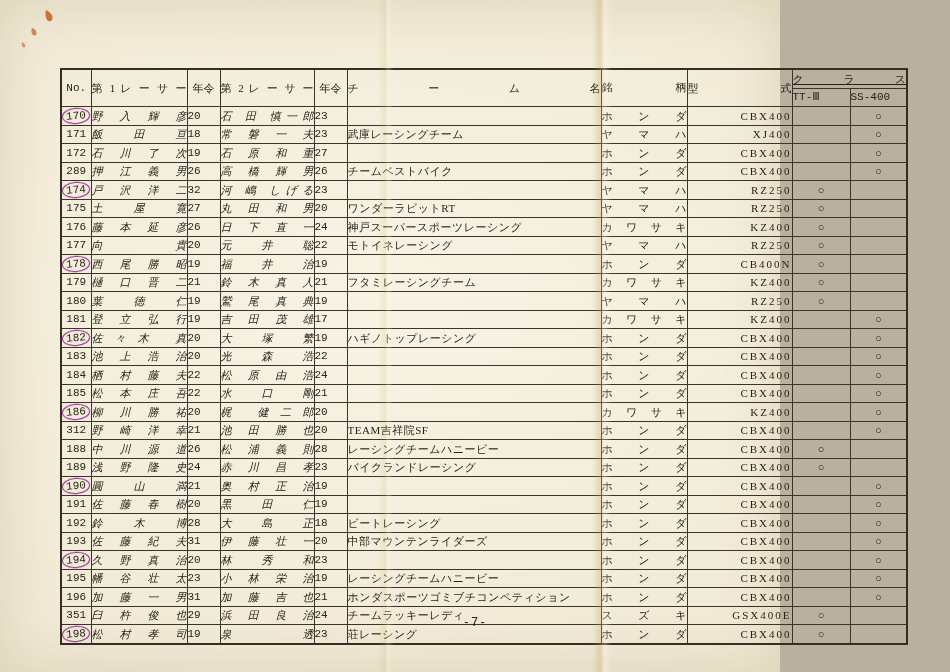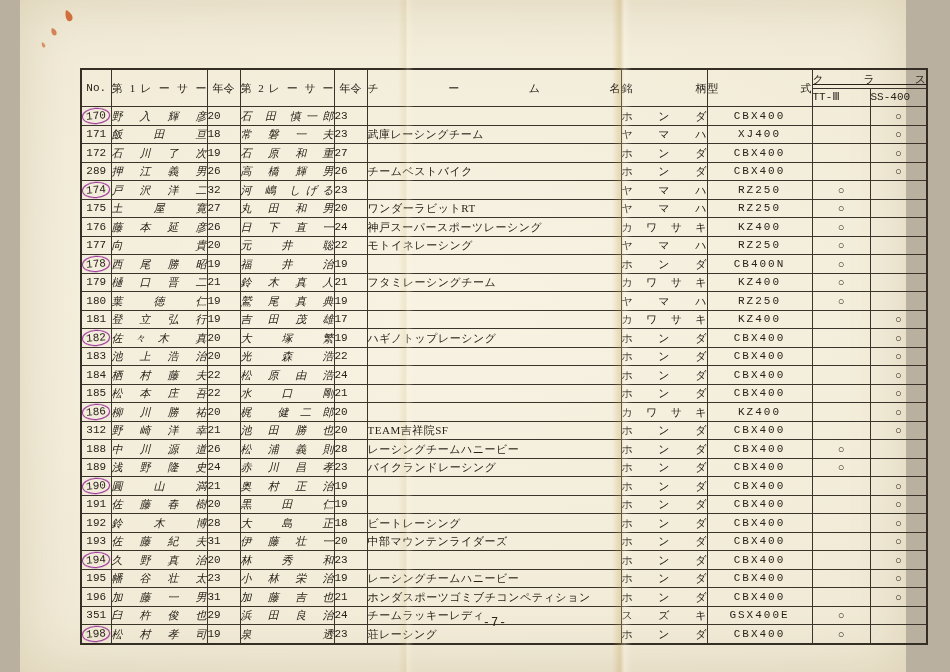--- a/index.html
+++ b/index.html
@@ -2,27 +2,26 @@
 <html><head>
 <meta charset="utf-8">
 <style>
   html,body { margin:0; padding:0; }
   body {
     width:950px; height:672px; overflow:hidden;
     font-family:"Liberation Serif","DejaVu Serif",serif;
     background:#b9b0a0;
   }
   .paper {
-    position:relative; width:886px; height:672px;
+    position:relative; width:780px; height:672px;
     background:
       radial-gradient(ellipse 120% 90% at 50% 45%, rgba(255,252,240,0.5), rgba(0,0,0,0) 70%),
       #f0e9d5;
     box-shadow: inset 0 0 55px rgba(150,125,70,0.22);
     color:#262019;
-    margin-left:20px;
   }
   .fold { position:absolute; top:0; height:672px; pointer-events:none; z-index:5; }
   .fold-1 { left:378px; width:16px;
     background:linear-gradient(90deg, rgba(196,166,88,0) 0%, rgba(196,166,88,0.16) 45%, rgba(255,250,230,0.25) 60%, rgba(196,166,88,0) 100%); }
   .fold-2 { left:592px; width:20px;
     background:linear-gradient(90deg, rgba(186,150,66,0) 0%, rgba(186,150,66,0.26) 40%, rgba(255,250,235,0.3) 62%, rgba(186,150,66,0) 100%); }
 
   .red-mark { position:absolute; left:8px; top:2px; z-index:6; }
 
   table.entry {
@@ -37,34 +36,34 @@
     padding:0; margin:0;
     font-size:11px; line-height:16px;
     height:17.5px;
     color:#29221a;
     overflow:hidden; white-space:nowrap;
   }
   .entry thead th { font-weight:normal; }
   .th-no { font-family:"Liberation Mono","DejaVu Sans Mono",monospace; font-size:11px; text-align:center; }
   .th-just { text-align:justify; text-align-last:justify; padding:0 10px; }
   .th-team { padding:0 58px; }
-  .th-brand { padding:0 14px; }
+  .th-brand { padding:0 14px;font-family:Liberation Mono, monospace; }
   .th-model { padding:0 22px; }
   .th-class { padding:0 14px; font-size:10.5px; height:16px;text-decoration:underline; }
   .th-age { font-size:10px; text-align:center; }
   .th-sub { font-family:"Liberation Mono","DejaVu Sans Mono",monospace; font-size:10.5px; text-align:left; height:16px; }
 
   .c-no { text-align:center; font-family:"Liberation Mono","DejaVu Sans Mono",monospace; font-size:11px; }
   .no-text { display:inline-block; min-width:26px; line-height:14px; border:1.5px solid transparent; border-radius:50%; }
   .no-text.circled { border-color:#a23b9e; transform:rotate(-4deg); box-shadow:0 0 0 0.4px rgba(162,59,158,0.5); }
   .c-name { text-align:justify; text-align-last:justify; padding:0 6px;font-style:italic; }
   .c-age { font-family:"Liberation Mono","DejaVu Sans Mono",monospace; font-size:10.5px; }
   .c-team { text-align:left; padding:0 8px; font-size:10.5px; letter-spacing:0.5px; }
   .c-brand { text-align:justify; text-align-last:justify; padding:0 11px; }
-  .c-model { text-align:center; padding:0 0 0 9px; font-family:Liberation Mono, monospace; font-size:11px; letter-spacing:2px; }
+  .c-model { text-align:right; padding:0 0 0 9px; font-family:Liberation Serif, serif; font-size:11px; letter-spacing:2px; }
   .c-class { text-align:center; font-size:11px; color:#3a332a; }
 
   .page-number {
     position:absolute; left:0; top:616px; width:950px;
     text-align:center;
     font-family:"Liberation Mono","DejaVu Sans Mono",monospace;
     font-size:12px; letter-spacing:1px; color:#2b241c;
   }
 </style>
 </head>

